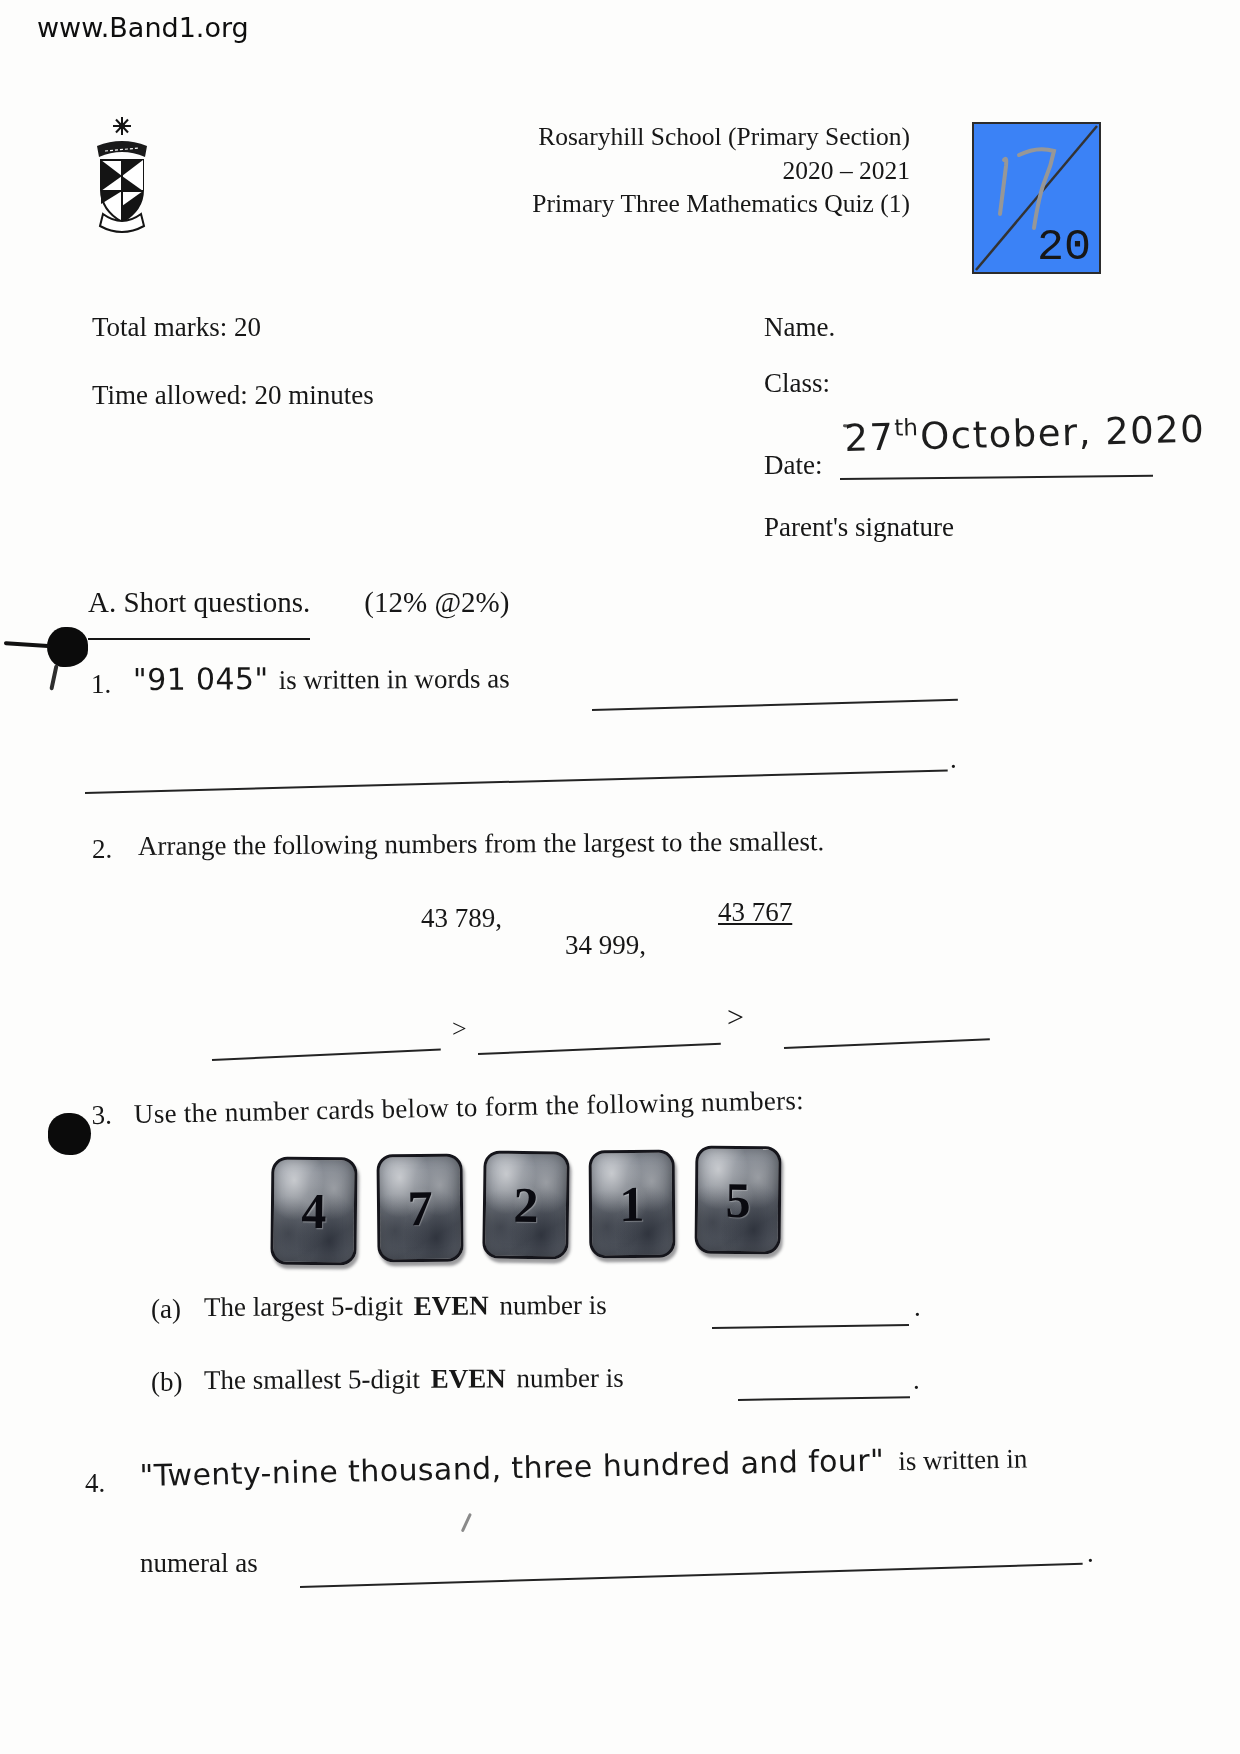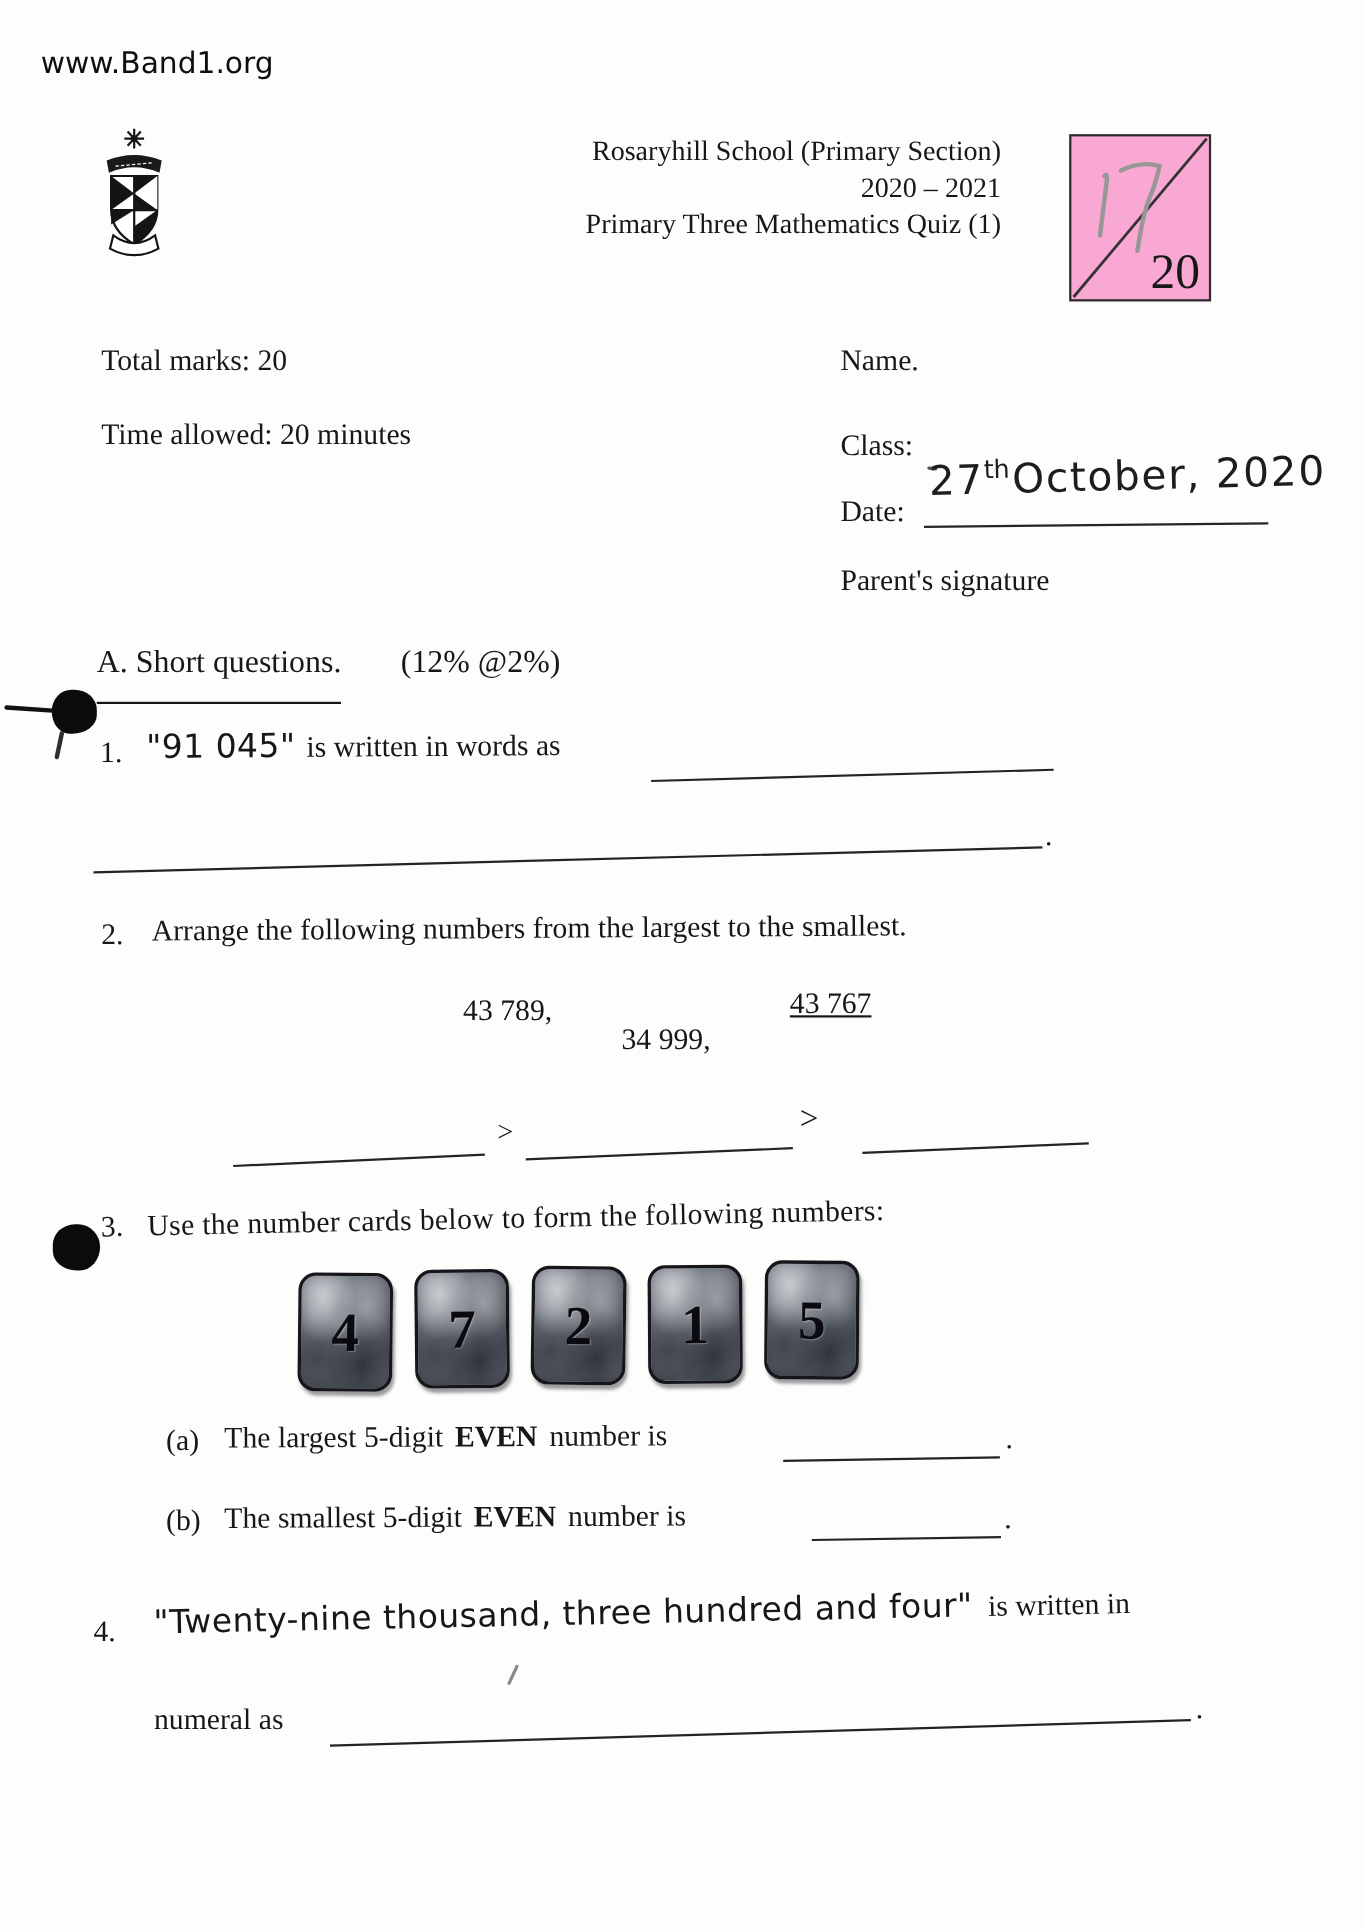--- a/index.html
+++ b/index.html
@@ -9,21 +9,21 @@
   .serif{font-size:27px;}
   .big{font-size:29px;}
   .sans{font-family:"DejaVu Sans",sans-serif;}
   .comic{font-family:"DejaVu Sans",sans-serif;font-size:30px;letter-spacing:.4px;}
   .bold{font-weight:bold;}
   .nowrap{white-space:nowrap;}
   .blank{position:absolute;border-top:2px solid #232323;transform-origin:left center;}
   .blob{position:absolute;background:#0b0b0b;}
   .mark{position:absolute;background:#111;border-radius:2px;transform-origin:left center;}
   .title-block{text-align:right;line-height:33.5px;font-size:25.5px;}
-  .score-box{border:2.5px solid #2c2c2c;background:#f9a8d4;}
+  .score-box{border:2.5px solid #2c2c2c;background:#3b82f6;font-family:Liberation Mono, monospace;}
   .score-total{font-size:45px;line-height:1;}
   .underlined{border-bottom:2.5px solid #161616;padding-bottom:20px;}
   .hand-date{font-family:"DejaVu Sans",sans-serif;font-size:37px;letter-spacing:1.5px;
              color:#1d1d1d;transform:rotate(-1.5deg);transform-origin:left bottom;}
   .hand-date .ord{font-size:23px;vertical-align:14px;letter-spacing:0;}
   .cards-row{display:flex;gap:20px;}
   .card{width:80px;height:102px;border:3px solid #15151b;border-radius:16px;
         display:flex;align-items:center;justify-content:center;
         background:
           radial-gradient(ellipse at 25% 20%, rgba(255,255,255,.55), rgba(255,255,255,0) 35%),
@@ -35,21 +35,21 @@
         box-shadow:2px 4px 3px rgba(35,35,42,.45), inset 0 0 12px rgba(0,0,0,.28);}
   .card span{font-size:50px;font-weight:bold;color:#0a0a10;
              text-shadow:1px 1px 1px rgba(255,255,255,.28);}
   .rot{transform-origin:left bottom;}
 </style>
 </head>
 <body>
 
 <div class="page">
 
-  <div class="abs sans" style="left:37px;top:42px;font-size:27px;color:#0e0e0e;">www.Band1.org</div>
+  <div class="abs sans" style="left:37px;top:12px;font-size:27px;color:#0e0e0e;">www.Band1.org</div>
 
   <div class="abs" style="left:87px;top:116px;">
     <svg width="70" height="122" viewBox="0 0 70 122">
       <g stroke="#141414" stroke-width="2">
         <line x1="35" y1="1" x2="35" y2="19"></line>
           <line x1="26" y1="10" x2="44" y2="10"></line>
         <line x1="29" y1="3.5" x2="41" y2="16.5"></line>
           <line x1="41" y1="3.5" x2="29" y2="16.5"></line>
       </g>
       <circle cx="35" cy="10" r="3" fill="#141414"></circle>
@@ -81,21 +81,21 @@
       <path d="M45 31 q18 -9 35 -4 q-3 15 -9 29 q-6 15 -11 48" stroke="#979797" stroke-width="4" fill="none" stroke-linecap="round"></path>
     </svg>
     <div class="abs" style="left:16px;top:18px;width:60px;height:70px;color:transparent;font-size:48px;">17</div>
     <div class="abs score-total" style="right:8px;bottom:2px;">20</div>
   </div>
 
   <div class="abs serif" style="left:92px;top:312px;">Total marks: 20</div>
   <div class="abs serif" style="left:92px;top:380px;">Time allowed: 20 minutes</div>
 
   <div class="abs serif" style="left:764px;top:312px;">Name.</div>
-  <div class="abs serif" style="left:764px;top:390px;">Class:</div>
+  <div class="abs serif" style="left:764px;top:368px;">Class:</div>
   <div class="mark" style="left:843px;top:424px;width:9px;height:3px;background:#555;transform:rotate(5deg);"></div>
 
   <div class="abs serif" style="left:764px;top:450px;">Date:</div>
   <div class="abs hand-date nowrap" style="left:845px;top:416px;">
     <span>27</span><span class="ord">th</span><span style="margin-left:2px;">October, 2020</span>
   </div>
   <div class="blank" style="left:840px;top:478px;width:313px;transform:rotate(-0.6deg);"></div>
 
   <div class="abs serif" style="left:764px;top:512px;">Parent's signature</div>
 

